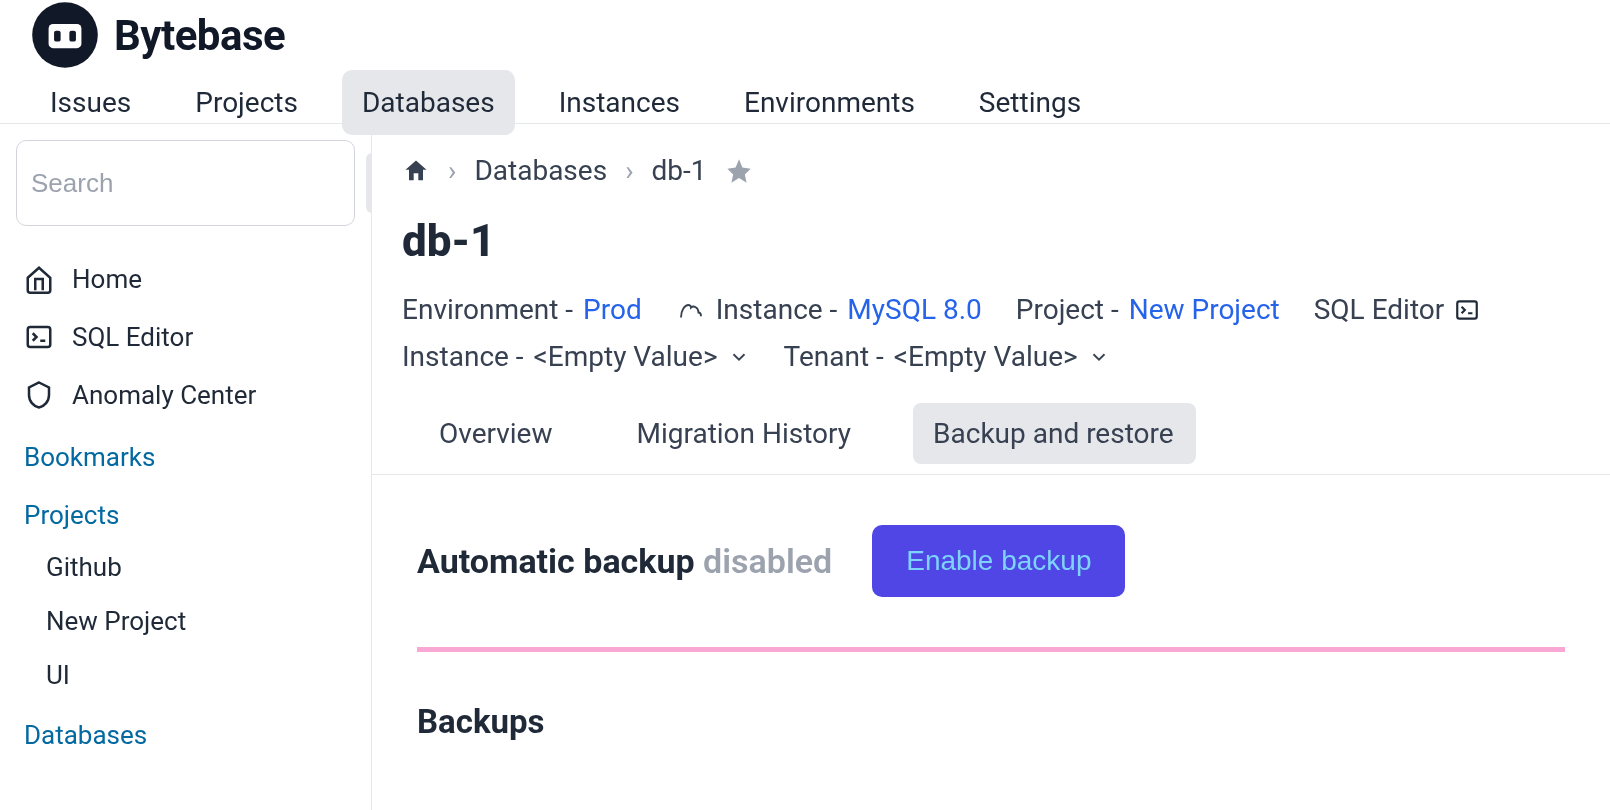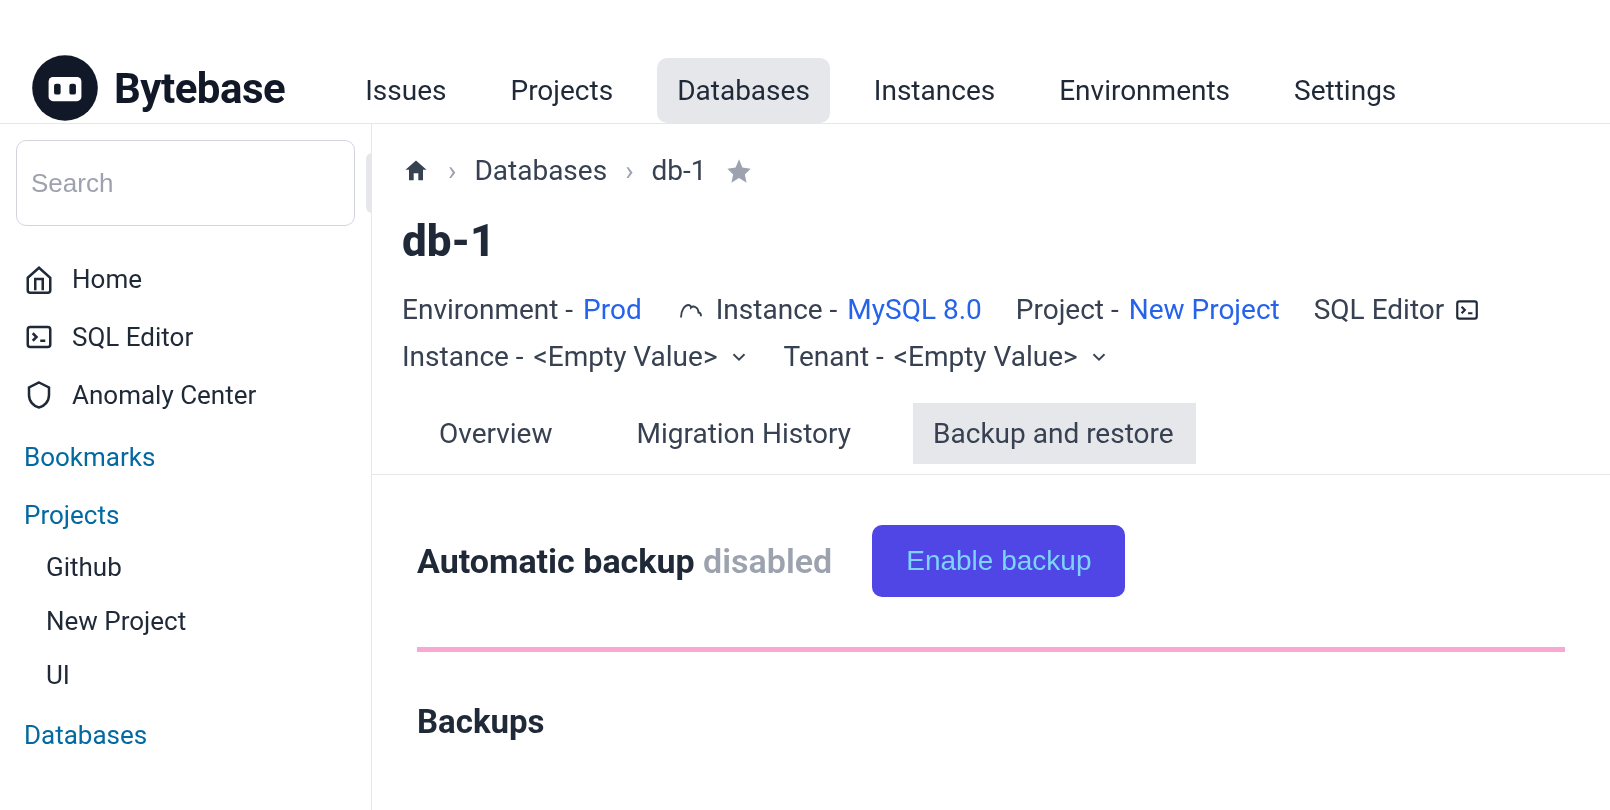--- a/index.html
+++ b/index.html
@@ -7,24 +7,25 @@
       font-family: -apple-system, BlinkMacSystemFont, "Segoe UI", Roboto, sans-serif;
       background: #fff;
       color: #1f2937;
       width: 1610px;
       height: 810px;
       overflow: hidden;
     }
     
     .topbar {
       display: flex;
-      align-items: flex-end;
+      align-items: flex-start;
       height: 124px;
       border-bottom: 1px solid #e5e7eb;
       padding: 0 30px;
+      flex-direction: column;
     }
     .logo {
       display: flex;
       align-items: center;
       gap: 14px;
       margin-right: 60px;
     }
     .logo-mark {
       width: 70px;
       height: 70px;
@@ -164,21 +165,21 @@
     .tab {
       font-size: 28px;
       color: #374151;
       padding: 14px 22px;
       border-radius: 8px 8px 0 0;
       cursor: pointer;
       margin-bottom: 10px;
     }
     .tab.active {
       background: #e5e7eb;
-      border-radius: 0;
+      border-radius: 8px;
       padding-left: 20px;
     }
     
     .content {
       padding: 50px 15px 0 15px;
     }
     .backup-row {
       display: flex;
       align-items: center;
       gap: 40px;

